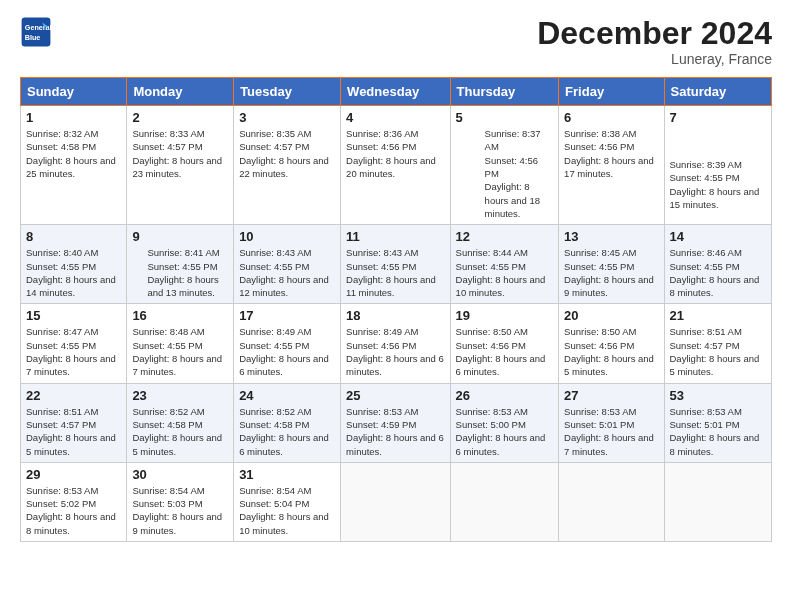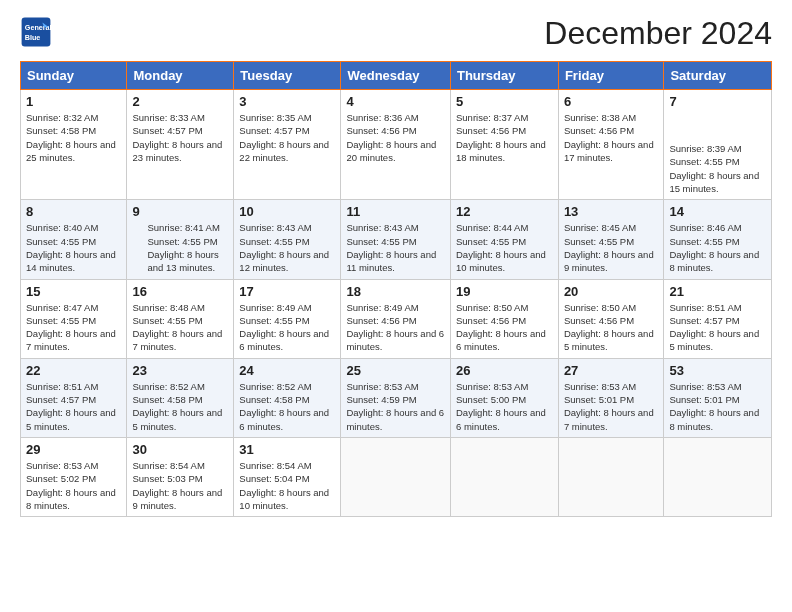--- a/index.html
+++ b/index.html
@@ -30,21 +30,21 @@
     }
     .logo-icon {
       width: 32px;
       height: 32px;
     }
     .title-block {
       text-align: right;
     }
     .month-title {
       font-size: 32px;
-      font-weight: normal;
+      font-weight: bold;
       color: #222;
       line-height: 1.1;
     }
     .location {
       font-size: 14px;
       color: #555;
     }
     .calendar {
       width: 100%;
       border-collapse: collapse;
@@ -98,20 +98,21 @@
     <div class="logo">
       <svg class="logo-icon" viewBox="0 0 40 40">
         <rect x="2" y="2" width="36" height="36" rx="4" fill="#1a4fa0"></rect>
         <text x="6" y="18" font-size="9" fill="white" font-family="Arial" font-weight="bold">General</text>
         <text x="6" y="30" font-size="9" fill="white" font-family="Arial" font-weight="bold">Blue</text>
         <polygon points="28,8 36,14 30,14" fill="#5aacff"></polygon>
       </svg>
     </div>
     <div class="title-block">
       <div class="month-title">December 2024</div>
+      <div class="location">Luneray, France</div>
     </div>
   </div>
 
   <table class="calendar">
     <thead>
       <tr>
         <th>Sunday</th>
         <th>Monday</th>
         <th>Tuesday</th>
         <th>Wednesday</th>
@@ -141,21 +142,21 @@
 Daylight: 8 hours and 22 minutes.</div>
           </td>
           <td>
             <span class="day-num">4</span>
             <div class="cell-info" style="white-space: pre-line;">Sunrise: 8:36 AM
 Sunset: 4:56 PM
 Daylight: 8 hours and 20 minutes.</div>
           </td>
           <td>
             <span class="day-num">5</span>
-            <div class="cell-info" style="white-space: pre-line;">Sunrise: 8:37 AM
+            <div class="cell-info" style="white-space: pre-line; margin-left: 29px;">Sunrise: 8:37 AM
 Sunset: 4:56 PM
 Daylight: 8 hours and 18 minutes.</div>
           </td>
           <td>
             <span class="day-num">6</span>
             <div class="cell-info" style="white-space: pre-line;">Sunrise: 8:38 AM
 Sunset: 4:56 PM
 Daylight: 8 hours and 17 minutes.</div>
           </td>
           <td>

